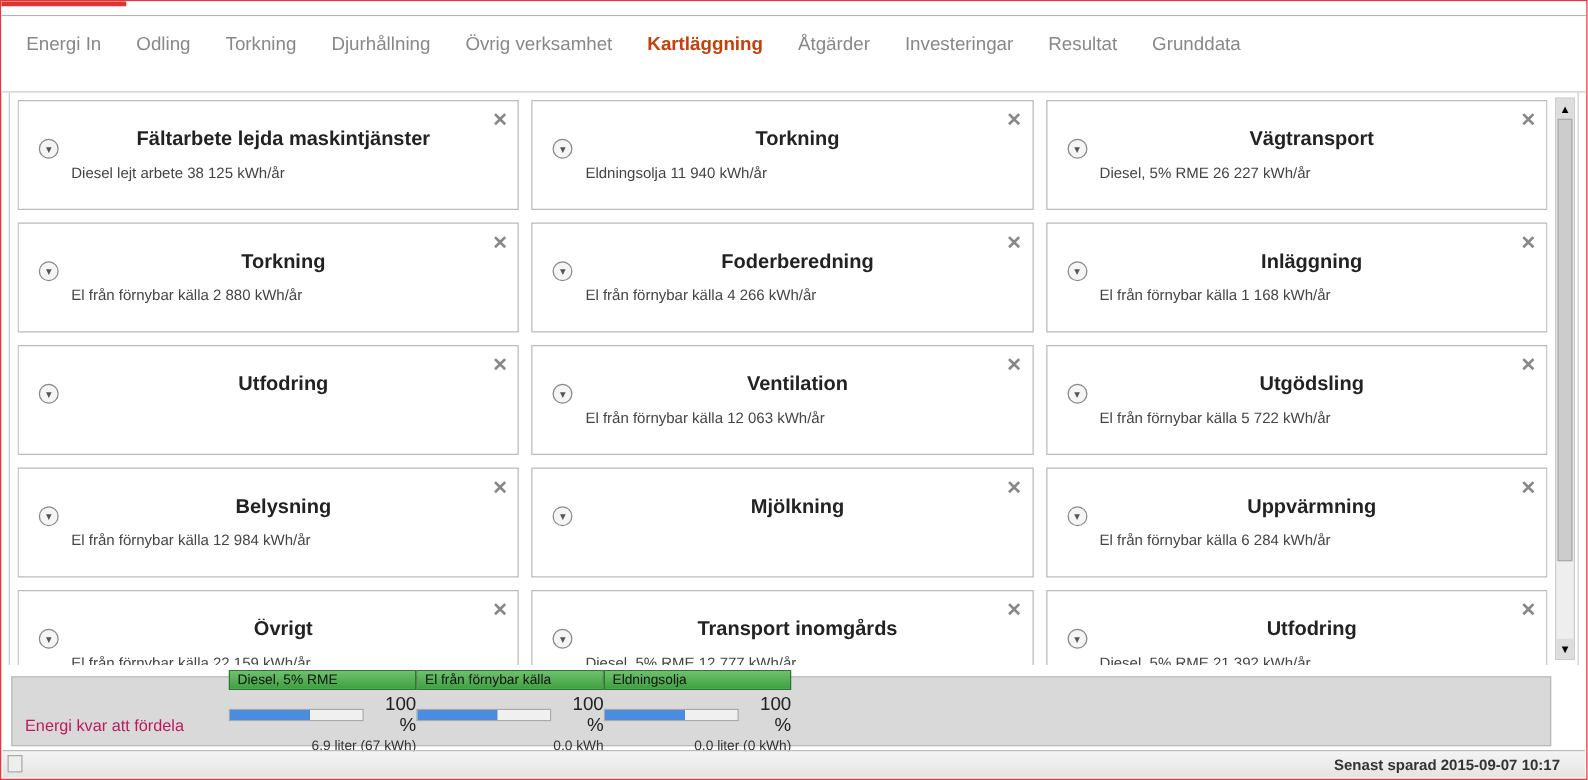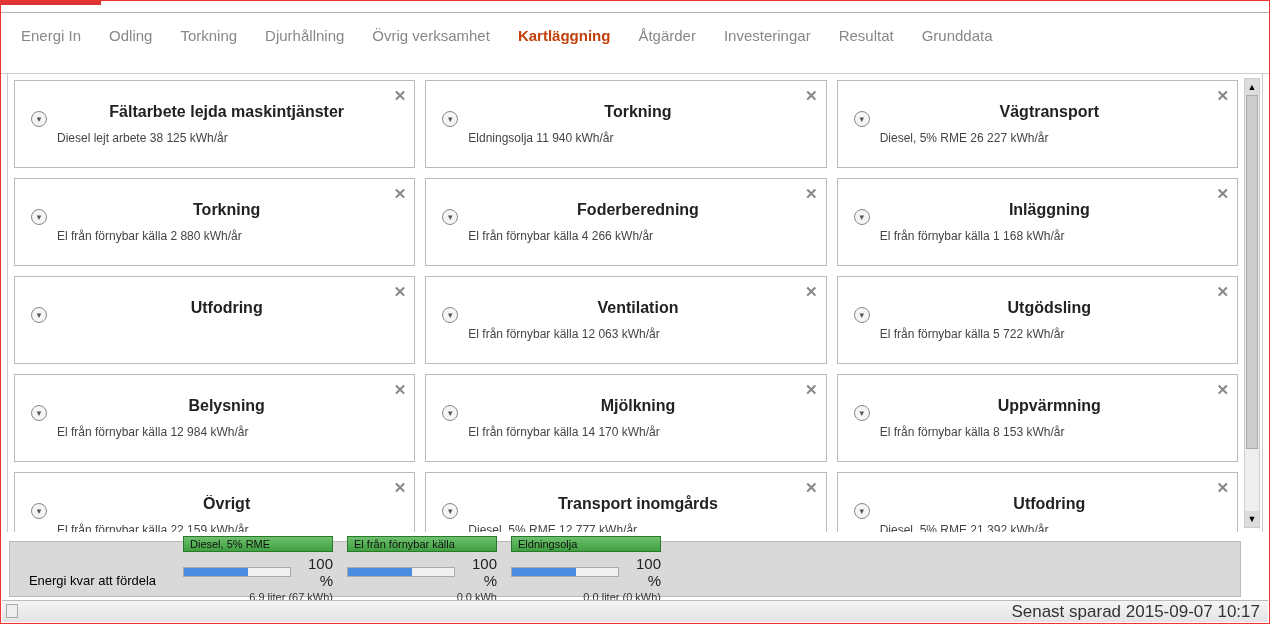--- a/index.html
+++ b/index.html
@@ -109,26 +109,25 @@
     height: 56px;
     background: #d9d9d9;
     border: 1px solid #bbb;
     display: flex;
     align-items: center;
     padding-left: 10px;
     gap: 12px;
   }
   .footer-label {
     font-size: 13px;
-    color: #000000;
+    color: #be185d;
     margin-right: 6px;
     align-self: flex-end;
     padding-bottom: 8px;
     width: 145px;
-    text-align: center;
   }
   .energy-box {
     width: 150px;
     font-size: 11px;
   }
   .energy-header {
     background: linear-gradient(#6ec06e, #3fa03f);
     border: 1px solid #2b7a2b;
     color: #111;
     padding: 1px 6px;
@@ -146,26 +145,27 @@
     height:100%; background:#4a8de0;
   }
   .energy-pct { font-size:15px; color:#222; width:38px; text-align:right;}
   .energy-val { font-size:11px; color:#333; margin-top:2px;text-align:right;}
   .statusbar {
     position: absolute;
     left: 1px; right: 1px; bottom: 1px;
     height: 22px;
     background: linear-gradient(#f4f4f4,#e4e4e4);
     border-top: 1px solid #bbb;
-    font-size: 17px;
+    font-size: 12px;
     color: #333;
     display: flex;
     justify-content: flex-end;
     align-items: center;
-    padding: 0 8px;
+    padding: 0 20px;
+    font-weight: bold;
   }
   .statusbar .grip {
     position:absolute; left:4px; top:3px;
     width:12px; height:14px;
     border:1px solid #aaa;
     background:#eee;
   }
 </style>
 </head>
 <body>
@@ -243,27 +243,26 @@
       <div class="card">
         <div class="close">✕</div>
         <div class="expand">▾</div>
         <div class="card-title">Belysning</div>
         <div class="card-sub">El från förnybar källa  12 984 kWh/år</div>
       </div>
       <div class="card">
         <div class="close">✕</div>
         <div class="expand">▾</div>
         <div class="card-title">Mjölkning</div>
-        <div class="card-sub">El från förnybar källa  14 170 kWh/år</div>
       </div>
       <div class="card">
         <div class="close">✕</div>
         <div class="expand">▾</div>
         <div class="card-title">Uppvärmning</div>
-        <div class="card-sub">El från förnybar källa  8 153 kWh/år</div>
+        <div class="card-sub">El från förnybar källa  6 284 kWh/år</div>
       </div>
       <div class="card">
         <div class="close">✕</div>
         <div class="expand">▾</div>
         <div class="card-title">Övrigt</div>
         <div class="card-sub">El från förnybar källa  22 159 kWh/år</div>
       </div>
       <div class="card">
         <div class="close">✕</div>
         <div class="expand">▾</div>
@@ -281,21 +280,21 @@
     <div class="arrow">▲</div>
     <div class="track">
       <div class="thumb"></div>
     </div>
     <div class="arrow down">▼</div>
   </div>
 </div>
 
 <div class="footer-panel">
   <div class="footer-label">Energi kvar att fördela</div>
-  <div id="energy-items" style="display:flex; gap:14px;">
+  <div id="energy-items" style="display:flex; ">
       <div class="energy-box">
         <div class="energy-header">Diesel, 5% RME</div>
         <div class="energy-bar-row">
           <div class="energy-bar">
             <div class="energy-bar-fill" style="width: 60%;"></div>
           </div>
           <div class="energy-pct">100 %</div>
         </div>
         <div class="energy-val">6,9 liter (67 kWh)</div>
       </div>

